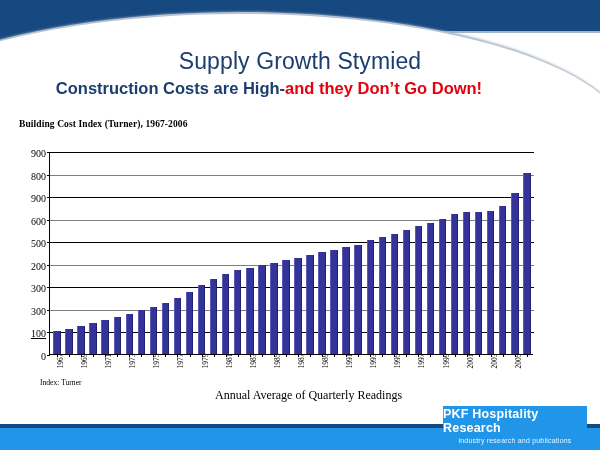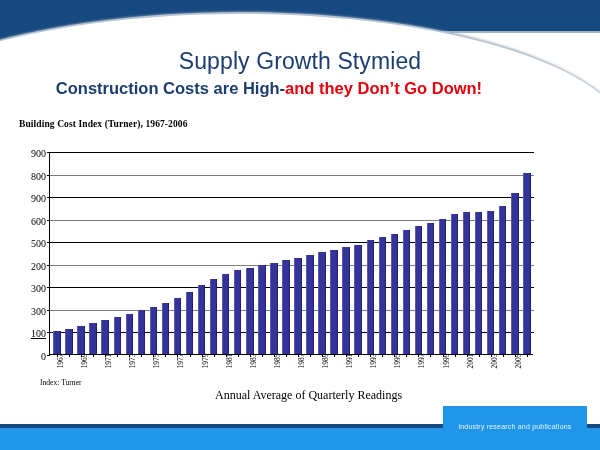--- a/index.html
+++ b/index.html
@@ -428,14 +428,15 @@
       <div class="xlab-cell"></div>
     </div>
 </div>
 
 <div id="source-note">Index: Turner</div>
 <div id="xaxis-caption">Annual Average of Quarterly Readings</div>
 
 <div id="footer-rule"></div>
 <div id="footer-band"></div>
 <div id="logo-box">
+  <div id="logo-title">PKF Hospitality Research</div>
   <div id="logo-tagline">industry research and publications</div>
 </div>
 
 </body></html>

